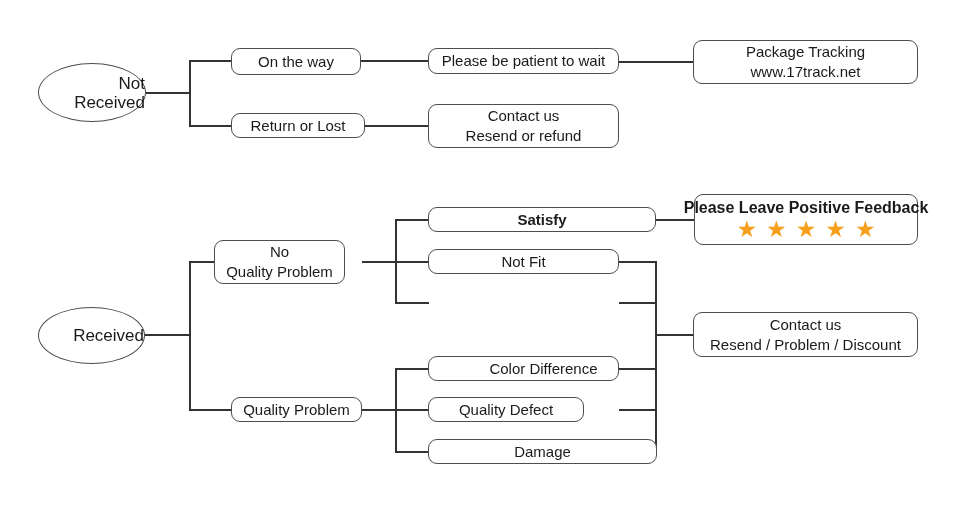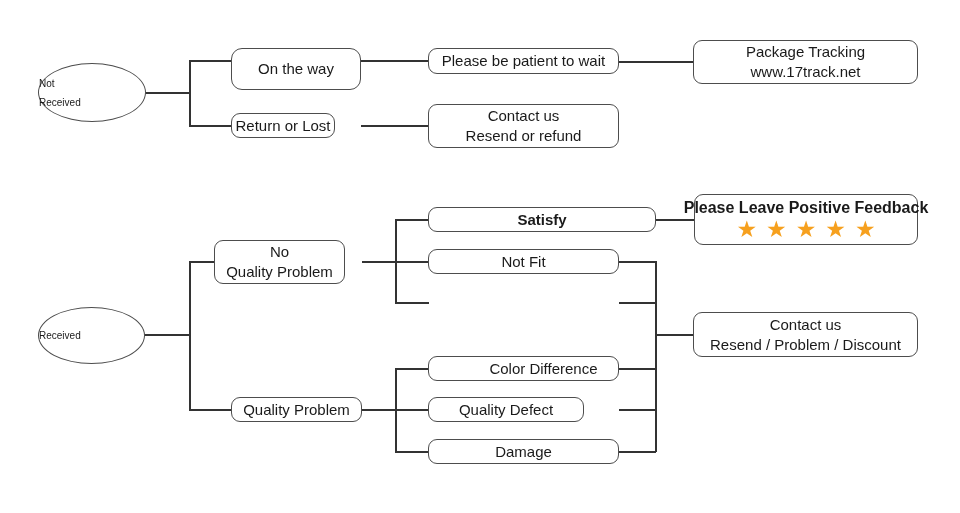--- a/index.html
+++ b/index.html
@@ -12,22 +12,22 @@
   .vl{position:absolute;width:1.5px;background:#333333;}
   .box{
     position:absolute;box-sizing:border-box;background:#ffffff;
     border:1.4px solid #4d4d4d;border-radius:9px;
     display:flex;flex-direction:column;align-items:center;justify-content:center;
     text-align:center;font-size:15px;line-height:20px;white-space:nowrap;
   }
   .ellipse{
     position:absolute;box-sizing:border-box;background:#ffffff;
     border:1.4px solid #4d4d4d;border-radius:50%;
-    display:flex;flex-direction:column;align-items:flex-start;justify-content:center;
-    text-align:center;font-size:10px;line-height:19px;
+    display:flex;flex-direction:column;align-items:flex-end;justify-content:center;
+    text-align:center;font-size:17px;line-height:19px;
   }
   .stars{
     color:#f6a01e;font-size:23px;line-height:24px;letter-spacing:9px;
     padding-left:9px; 
     font-family:"DejaVu Sans",sans-serif;
   }
   .fb-label{font-size:16px;line-height:19px;font-weight:bold;}
 </style>
 </head>
 <body>
@@ -61,25 +61,25 @@
   <div class="hl" style="left:619px;top:409px;width:37px;"></div>
   <div class="hl" style="left:619px;top:451px;width:37px;"></div>
   <div class="vl" style="left:655px;top:261px;height:191px;"></div>
   <div class="hl" style="left:655px;top:334px;width:39px;"></div>
 
   <div class="ellipse" style="left:38px;top:63px;width:108px;height:59px;">
     <span>Not</span>
     <span>Received</span>
   </div>
 
-  <div class="box" style="left:231px;top:48px;width:130px;height:42px;border-radius:11px;">
+  <div class="box" style="left:231px;top:48px;width:130px;height:27px;">
     <span>On the way</span>
   </div>
 
-  <div class="box" style="left:231px;top:113px;width:104px;height:25px;">
+  <div class="box" style="left:231px;top:113px;width:134px;height:25px;">
     <span>Return or Lost</span>
   </div>
 
   <div class="box" style="left:428px;top:48px;width:191px;height:26px;">
     <span>Please be patient to wait</span>
   </div>
 
   <div class="box" style="left:693px;top:40px;width:225px;height:44px;">
     <span>Package Tracking</span>
     <span>www.17track.net</span>
@@ -113,21 +113,21 @@
 
 
   <div class="box" style="left:428px;top:356px;width:191px;height:25px;padding-left:40px;">
     <span>Color Difference</span>
   </div>
 
   <div class="box" style="left:428px;top:397px;width:156px;height:25px;">
     <span>Quality Defect</span>
   </div>
 
-  <div class="box" style="left:428px;top:439px;width:191px;height:25px;">
+  <div class="box" style="left:428px;top:439px;width:229px;height:25px;">
     <span>Damage</span>
   </div>
 
   <div class="box" style="left:694px;top:194px;width:224px;height:51px;">
     <span class="fb-label">Please Leave Positive Feedback</span>
     <span class="stars">★★★★★</span>
   </div>
 
   <div class="box" style="left:693px;top:312px;width:225px;height:45px;">
     <span>Contact us</span>

